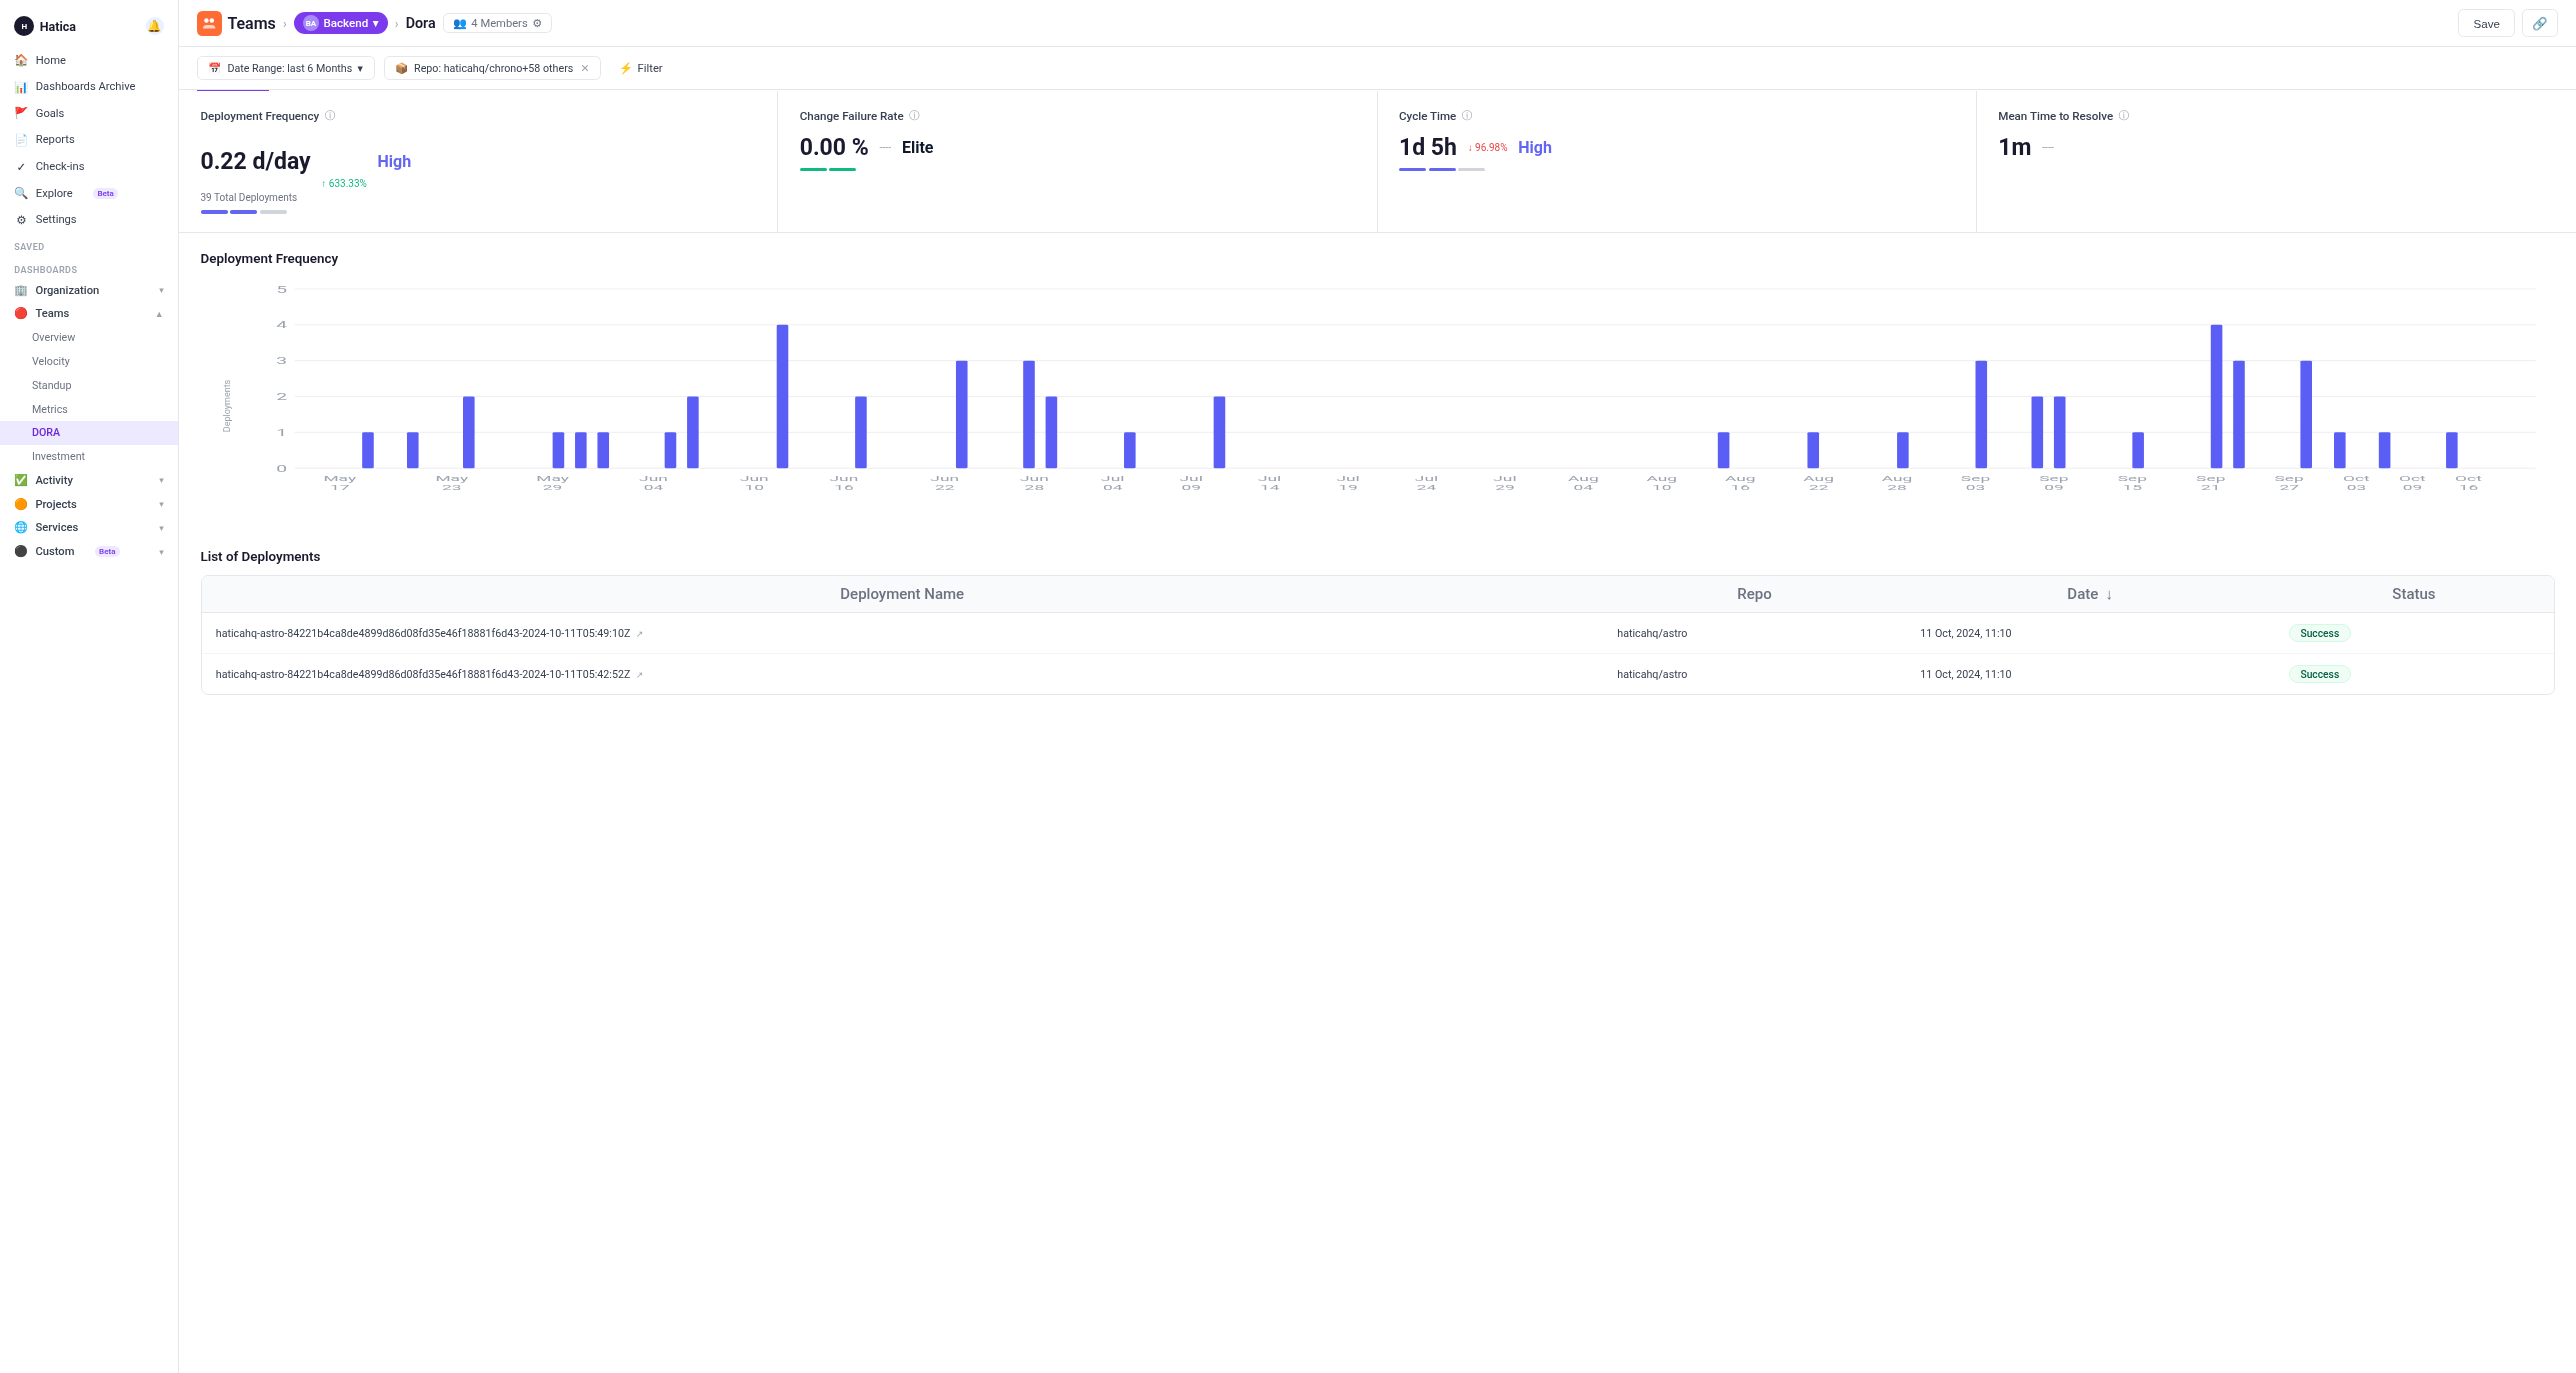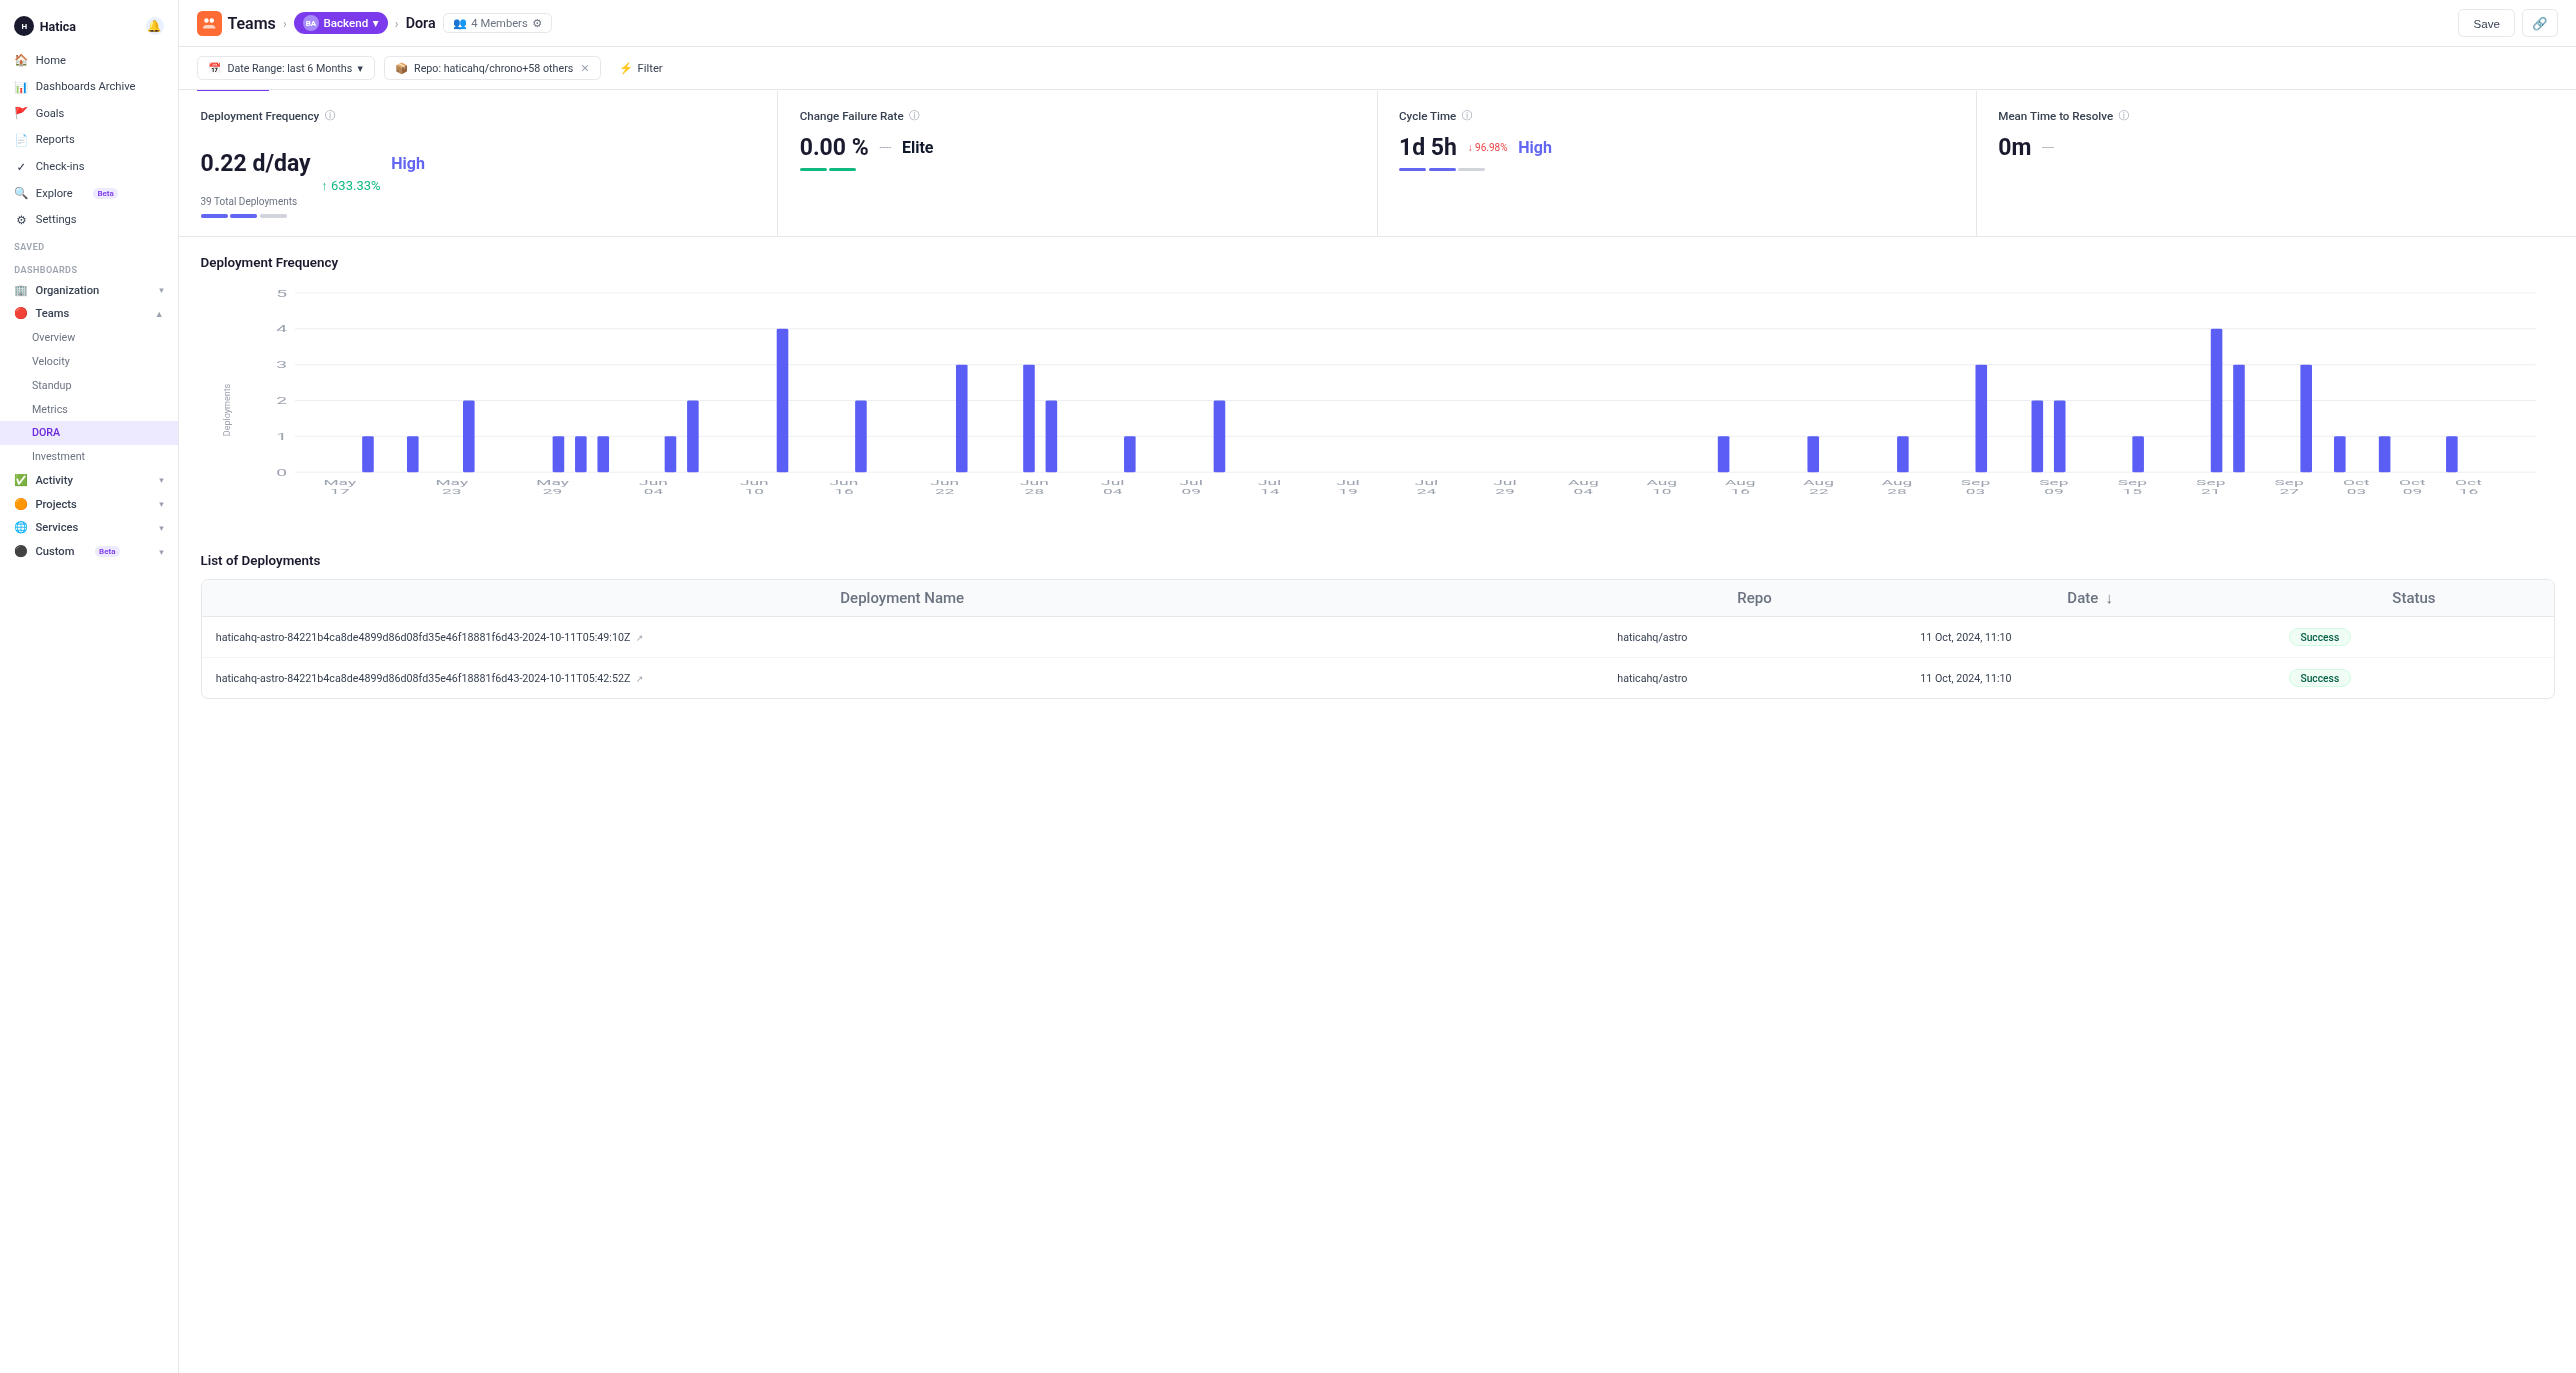--- a/index.html
+++ b/index.html
@@ -195,21 +195,21 @@
     .metric-main {
       display: flex; align-items: center; gap: 10.7px; margin-bottom: 3.6px;
     }
     .metric-value { font-size: 23px; font-weight: 700; color: #1a1a2e; }
     .metric-badge {
       font-size: 16px; font-weight: 700;
       padding: 1.8px 0;
     }
     .badge-high { color: #6366f1; }
     .badge-elite { color: #0f172a; }
-    .trend-up { color: #10b981; font-size: 13px; margin-top: 44px; }
+    .trend-up { color: #10b981; font-size: 10px; margin-top: 44px; }
     .trend-down { color: #ef4444; font-size: 10px; }
     .metric-sub { font-size: 10px; color: #6b7280; }
     .metric-indicator {
       display: flex; align-items: center; gap: 2.7px; margin-top: 7.2px;
     }
     .ind-bar { height: 3.6px; border-radius: 1.8px; }
 
     
     .chart-section { padding: 18px 21.5px; }
     .chart-title { font-size: 13.4px; font-weight: 600; color: #1a1a2e; margin-bottom: 14.3px; }
@@ -481,21 +481,21 @@
             <div class="ind-bar" style="width:27px;background:#6366f1;"></div>
             <div class="ind-bar" style="width:27px;background:#d1d5db;"></div>
           </div>
   </div>
         <div class="metric-card">
     <div class="metric-title">
       Mean Time to Resolve
       <span class="info-icon">ⓘ</span>
     </div>
     <div class="metric-main">
-      <span class="metric-value">0m</span>
+      <span class="metric-value">1m</span>
       <span style="color:#9ca3af;font-size:10.7px">----</span>
 
     </div>
 
   </div>
       </div>
 
     <div class="chart-section">
       <div class="chart-title">Deployment Frequency</div>
       <div class="chart-container">

